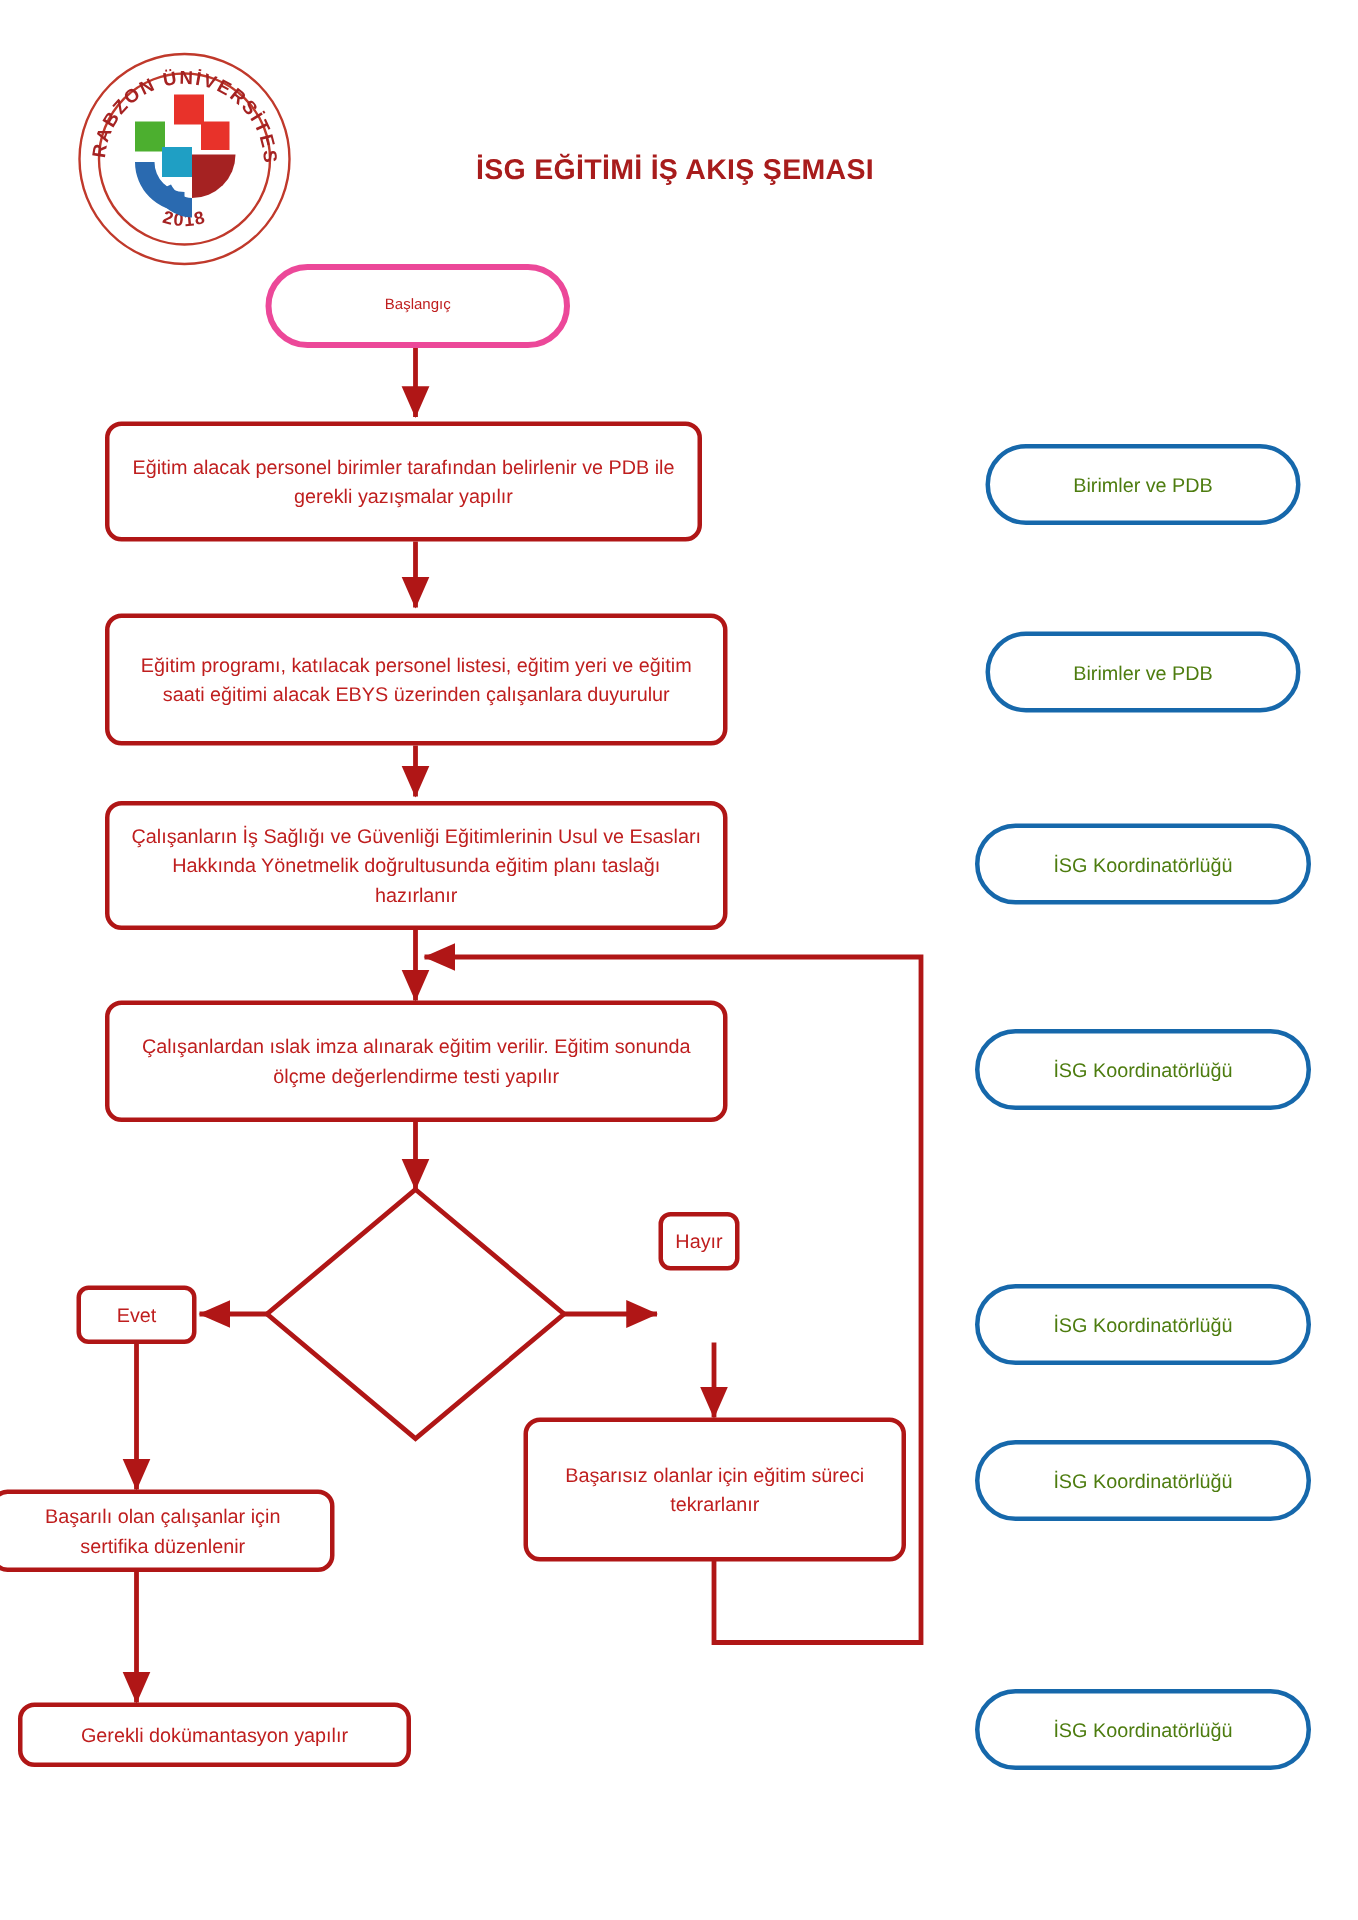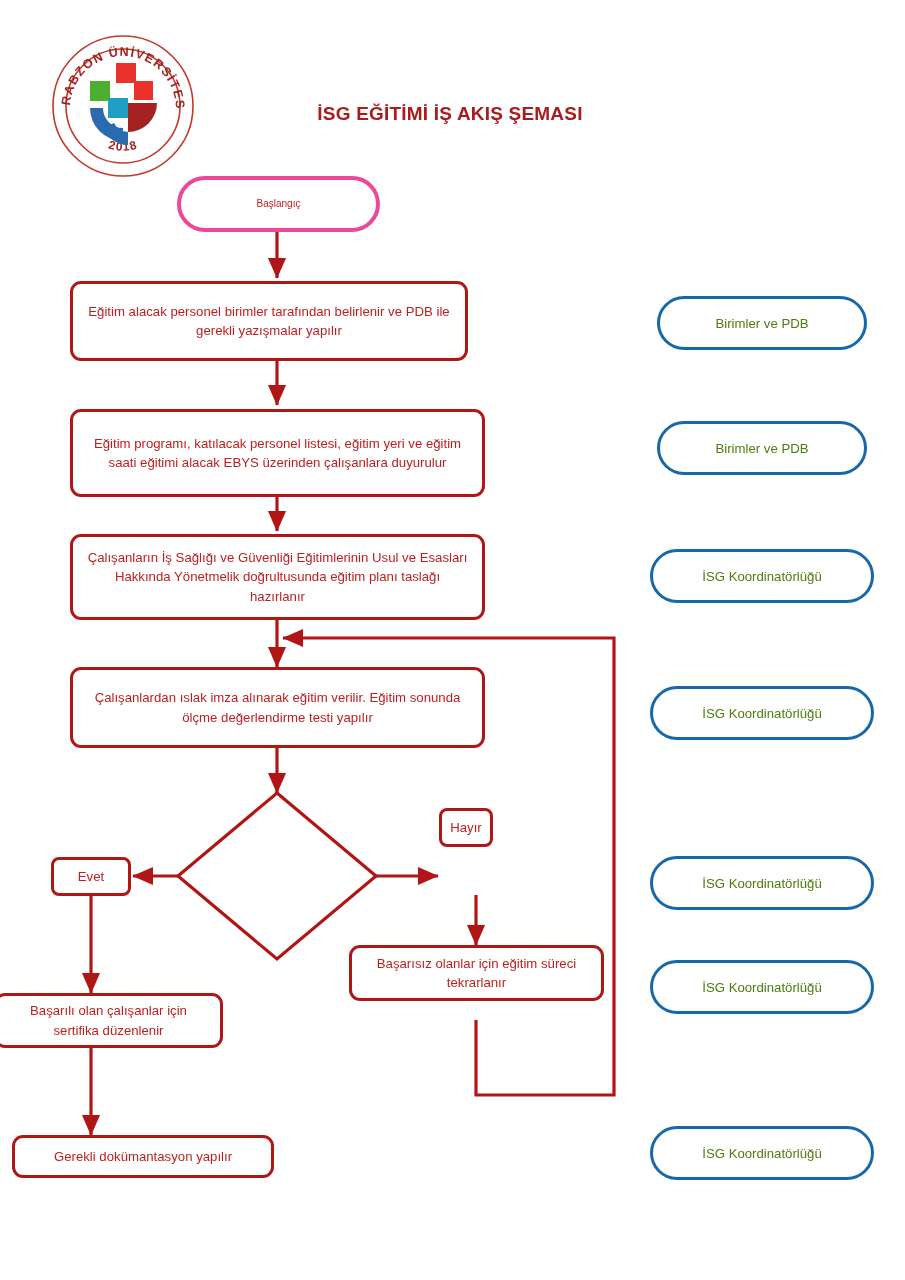--- a/index.html
+++ b/index.html
@@ -182,21 +182,21 @@
 
   <div class="node node-red" style="left:70px; top:667px; width:415px; height:81px;">Çalışanlardan ıslak imza alınarak eğitim verilir. Eğitim sonunda ölçme değerlendirme testi yapılır</div>
 
 
   <div class="node node-small" style="left:51px; top:857px; width:80px; height:39px;">Evet</div>
 
   <div class="node node-small" style="left:439px; top:808px; width:54px; height:39px;">Hayır</div>
 
   <div class="node node-red" style="left:-6px; top:993px; width:229px; height:55px;">Başarılı olan çalışanlar için sertifika düzenlenir</div>
 
-  <div class="node node-red" style="left:349px; top:945px; width:255px; height:56px;">Başarısız olanlar için eğitim süreci tekrarlanır</div>
+  <div class="node node-red" style="left:349px; top:945px; width:255px; height:96px;">Başarısız olanlar için eğitim süreci tekrarlanır</div>
 
   <div class="node node-red" style="left:12px; top:1135px; width:262px; height:43px;">Gerekli dokümantasyon yapılır</div>
 
   <div class="resp-pill" style="left:657px; top:296px; width:210px; height:54px;">Birimler ve PDB</div>
 
   <div class="resp-pill" style="left:657px; top:421px; width:210px; height:54px;">Birimler ve PDB</div>
 
   <div class="resp-pill" style="left:650px; top:549px; width:224px; height:54px;">İSG Koordinatörlüğü</div>
 
   <div class="resp-pill" style="left:650px; top:686px; width:224px; height:54px;">İSG Koordinatörlüğü</div>

